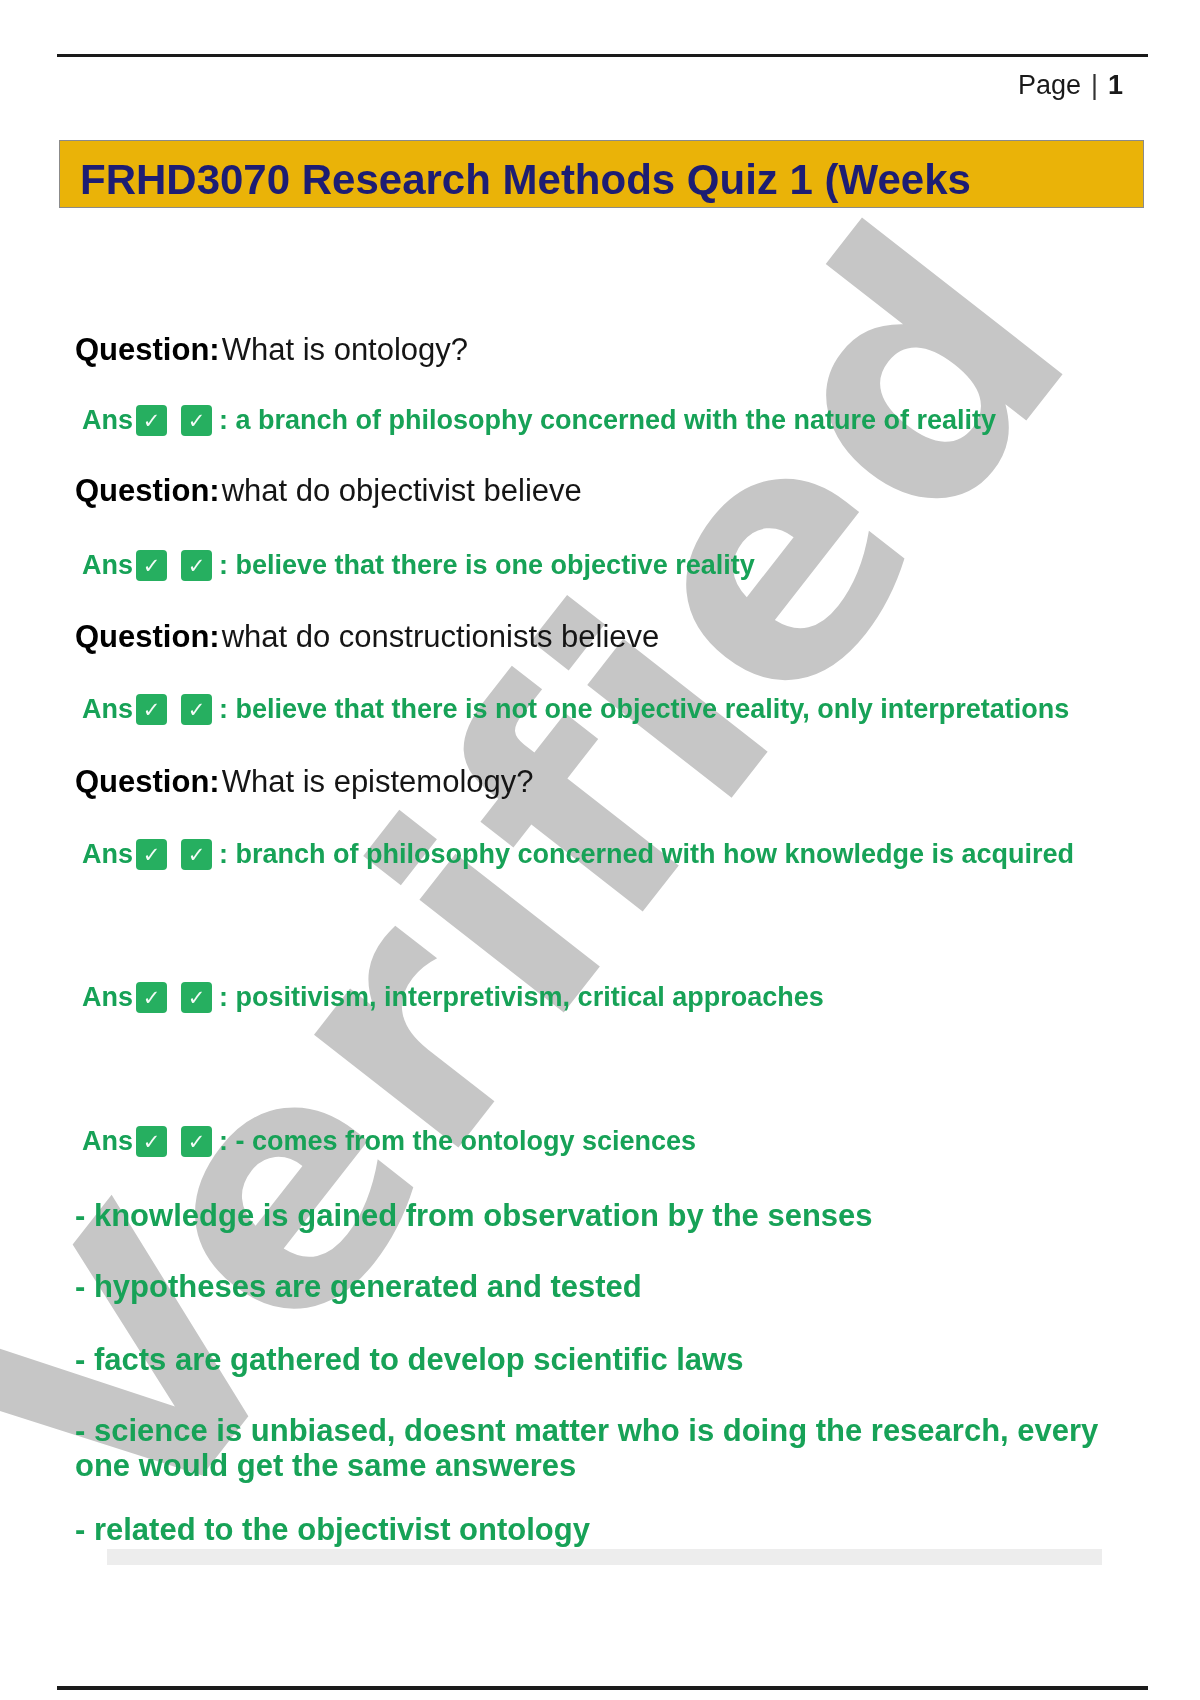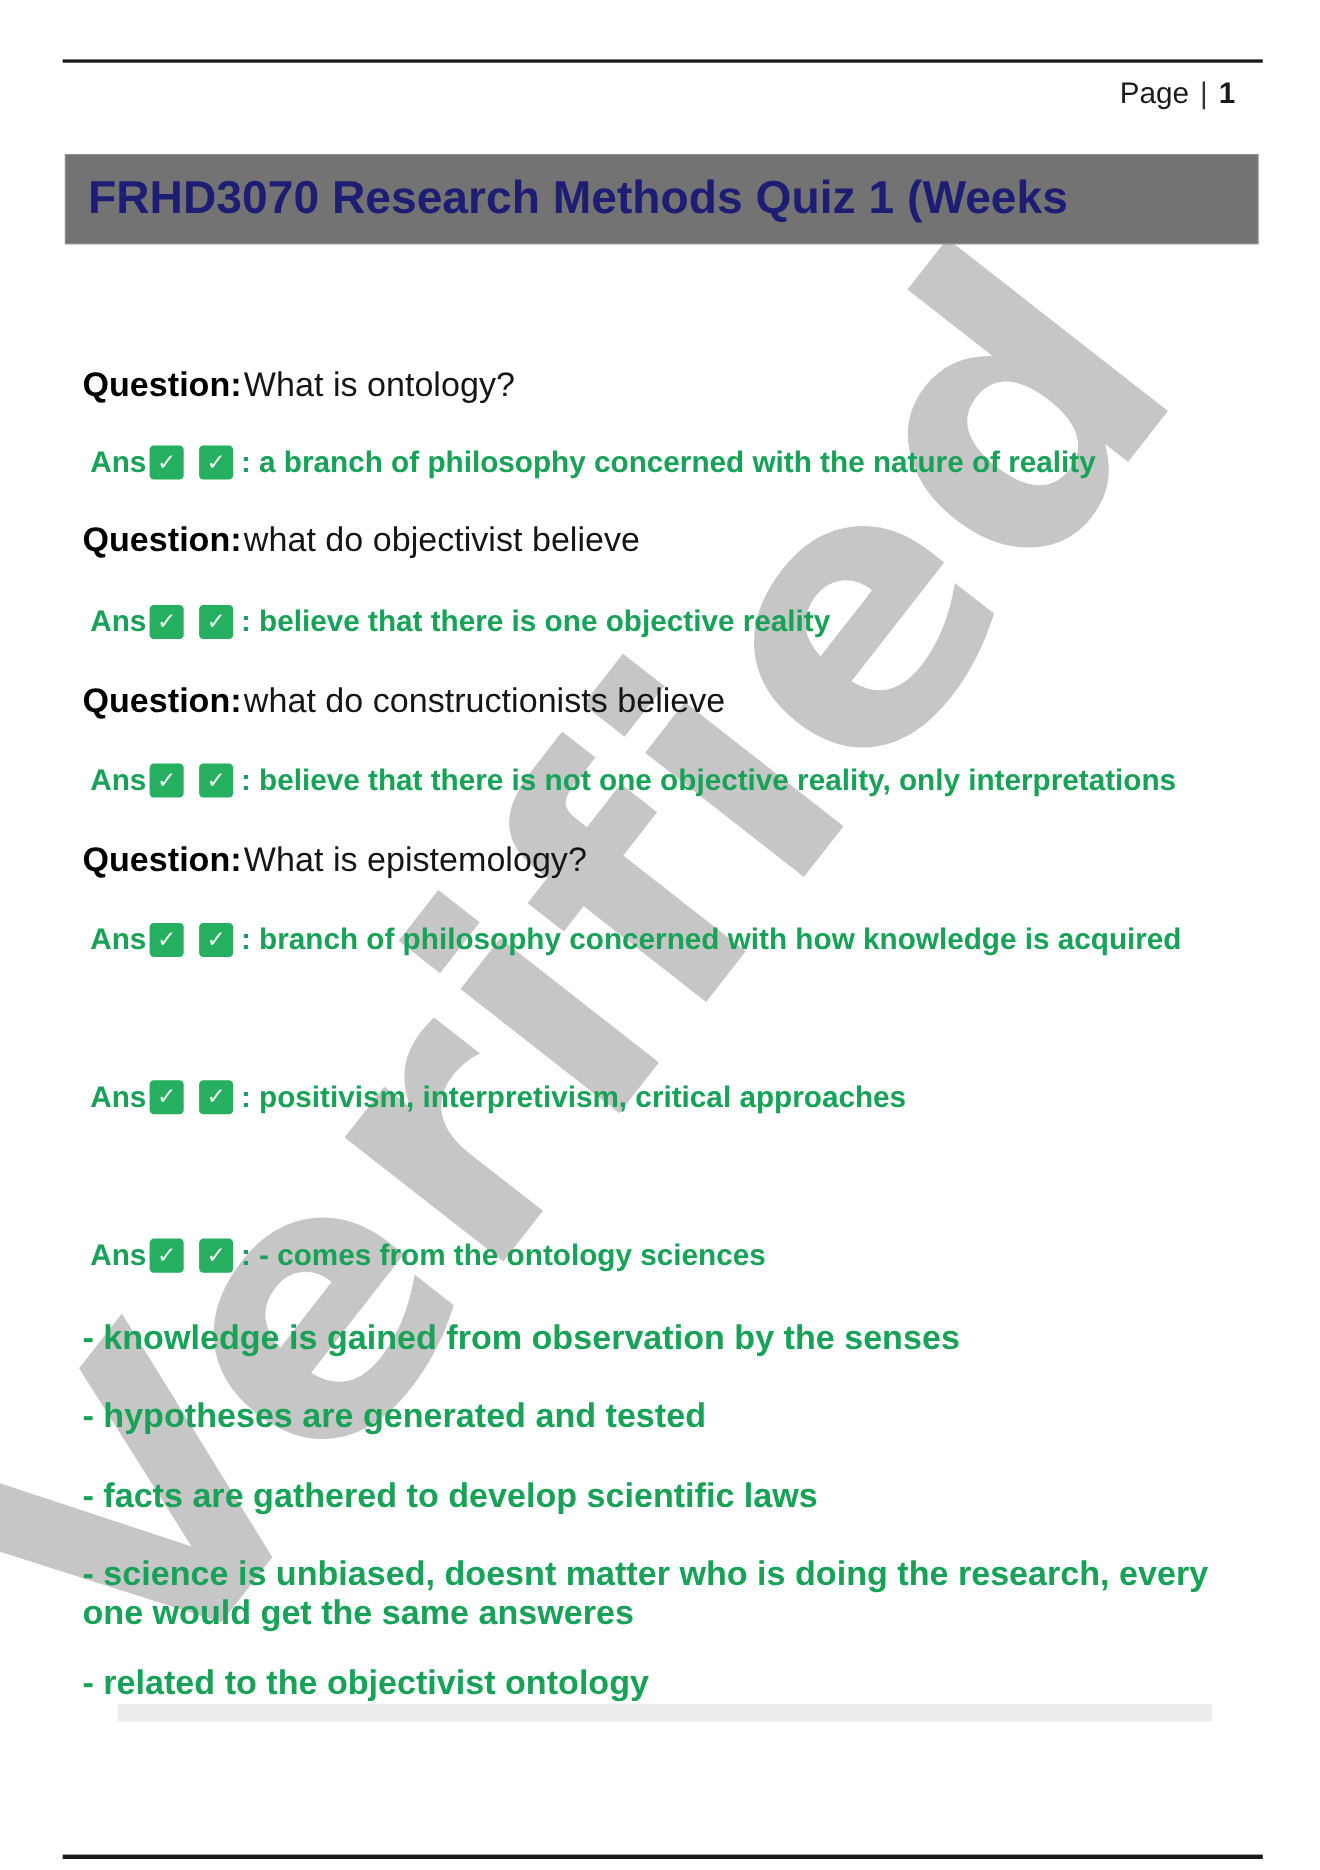--- a/index.html
+++ b/index.html
@@ -25,22 +25,22 @@
     background:#1b1b1b;
   }
   .page-num {
     position:absolute; top:70px; right:77px;
     font-size:27px; color:#1a1a1a;
   }
   .page-num .sep { margin:0 10px; color:#333; font-weight:300; }
   .page-num .num { font-weight:bold; }
   .title-box {
     position:absolute; left:59px; top:140px; width:1045px;
-    background:#737373; border:1px solid #8b8b8b;
-    padding:12px 18px 14px 20px;
+    background:#eab308; border:1px solid #8b8b8b;
+    padding:12px 18px 0 20px;
   }
   .title-box .tline {
     font-size:42px; font-weight:bold; color:#1d1d73; line-height:54px;
     white-space:nowrap;
   }
   .q-row {
     position:absolute; left:75px; font-size:31px; color:#151515;
     white-space:nowrap;
   }
   .q-label { font-weight:bold; color:#000000; margin-right:2px; }

